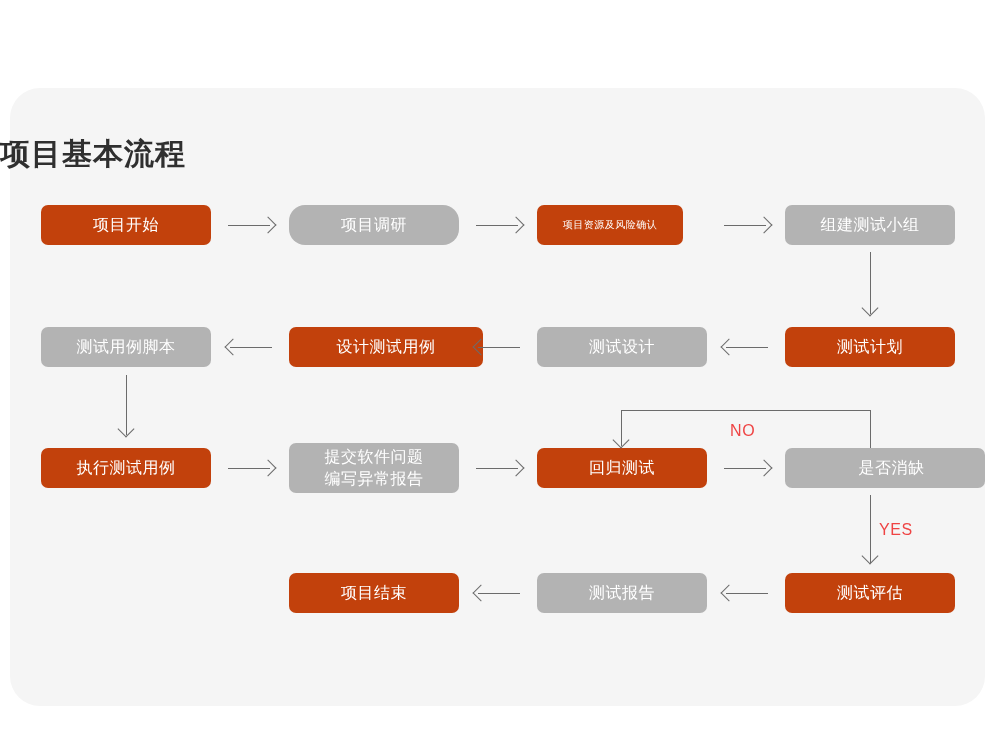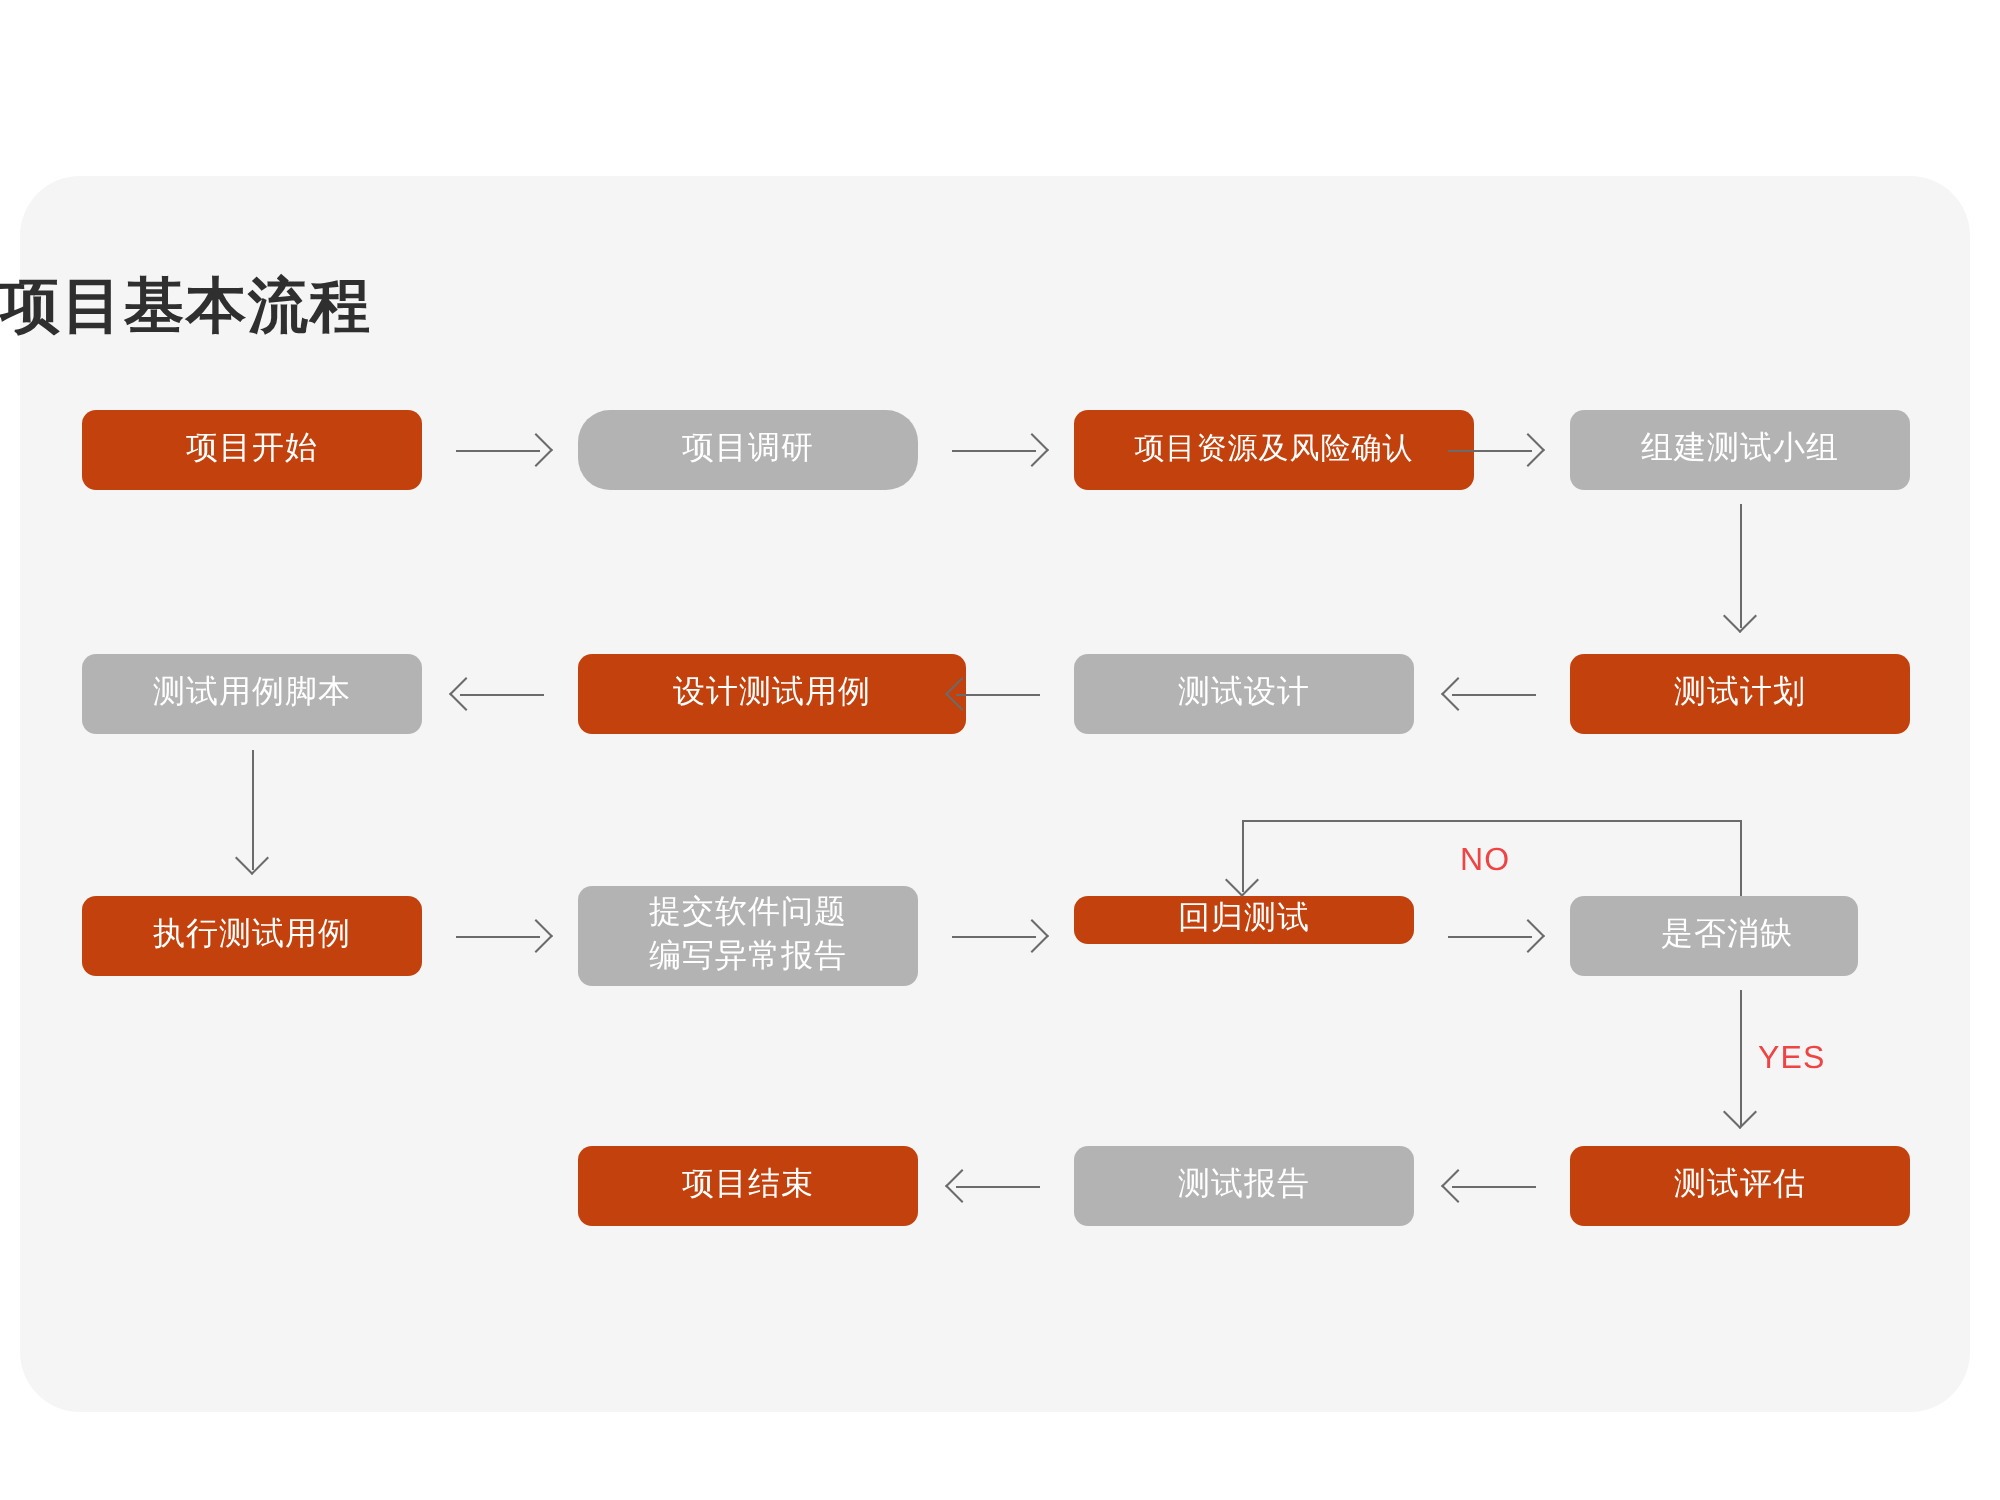--- a/index.html
+++ b/index.html
@@ -96,33 +96,33 @@
 <body>
 
 <div id="root">
 
   <div class="card"></div>
 
   <div class="chart-title">项目基本流程</div>
 
   <div class="node purple" style="left:41px;top:205px;width:170px;height:40px;">项目开始</div>
   <div class="node gray" style="left:289px;top:205px;width:170px;height:40px;border-radius:16px;">项目调研</div>
-  <div class="node purple" style="left:537px;top:205px;width:200px;height:40px;font-size:15px;">项目资源及风险确认</div>
+  <div class="node purple" style="left:537px;top:205px;width:146px;height:40px;font-size:10px;">项目资源及风险确认</div>
   <div class="node gray" style="left:785px;top:205px;width:170px;height:40px;">组建测试小组</div>
 
   <div class="node gray" style="left:41px;top:327px;width:170px;height:40px;">测试用例脚本</div>
   <div class="node purple" style="left:289px;top:327px;width:194px;height:40px;">设计测试用例</div>
   <div class="node gray" style="left:537px;top:327px;width:170px;height:40px;">测试设计</div>
   <div class="node purple" style="left:41px;top:448px;width:170px;height:40px;">执行测试用例</div>
 
   <div class="node purple" style="left:785px;top:327px;width:170px;height:40px;">测试计划</div>
   <div class="node gray" style="left:289px;top:443px;width:170px;height:50px;">提交软件问题
 编写异常报告</div>
-  <div class="node purple" style="left:537px;top:448px;width:170px;height:24px;">回归测试</div>
-  <div class="node gray" style="left:785px;top:448px;width:144px;height:40px;padding-left:13px;">是否消缺</div>
+  <div class="node purple" style="left:537px;top:448px;width:170px;height:40px;">回归测试</div>
+  <div class="node gray" style="left:785px;top:448px;width:200px;height:40px;padding-left:13px;">是否消缺</div>
 
   <div class="node purple" style="left:289px;top:573px;width:170px;height:40px;">项目结束</div>
   <div class="node gray" style="left:537px;top:573px;width:170px;height:40px;">测试报告</div>
   <div class="node purple" style="left:785px;top:573px;width:170px;height:40px;">测试评估</div>
 
   <div class="hline" style="left:228px;top:225px;width:42px;"></div>
   <div class="head right" style="left:262px;top:219px;"></div>
 
   <div class="hline" style="left:476px;top:225px;width:42px;"></div>
   <div class="head right" style="left:510px;top:219px;"></div>

